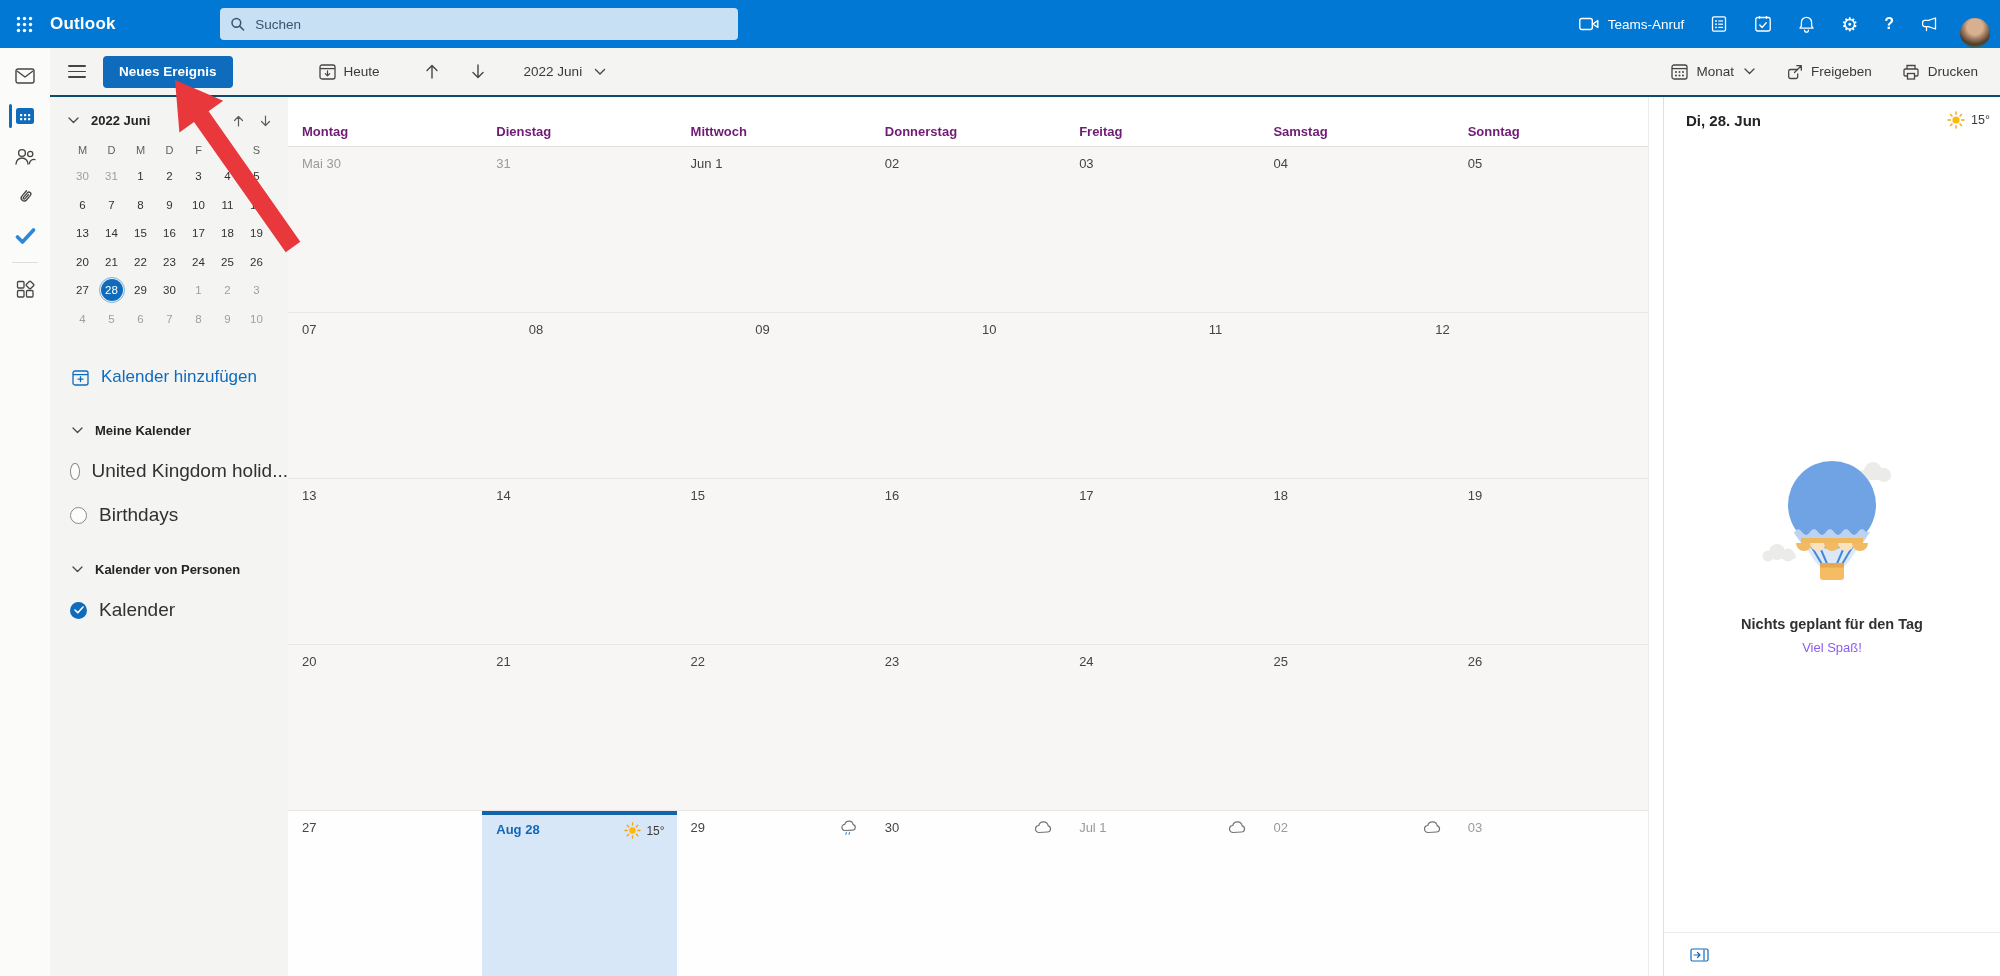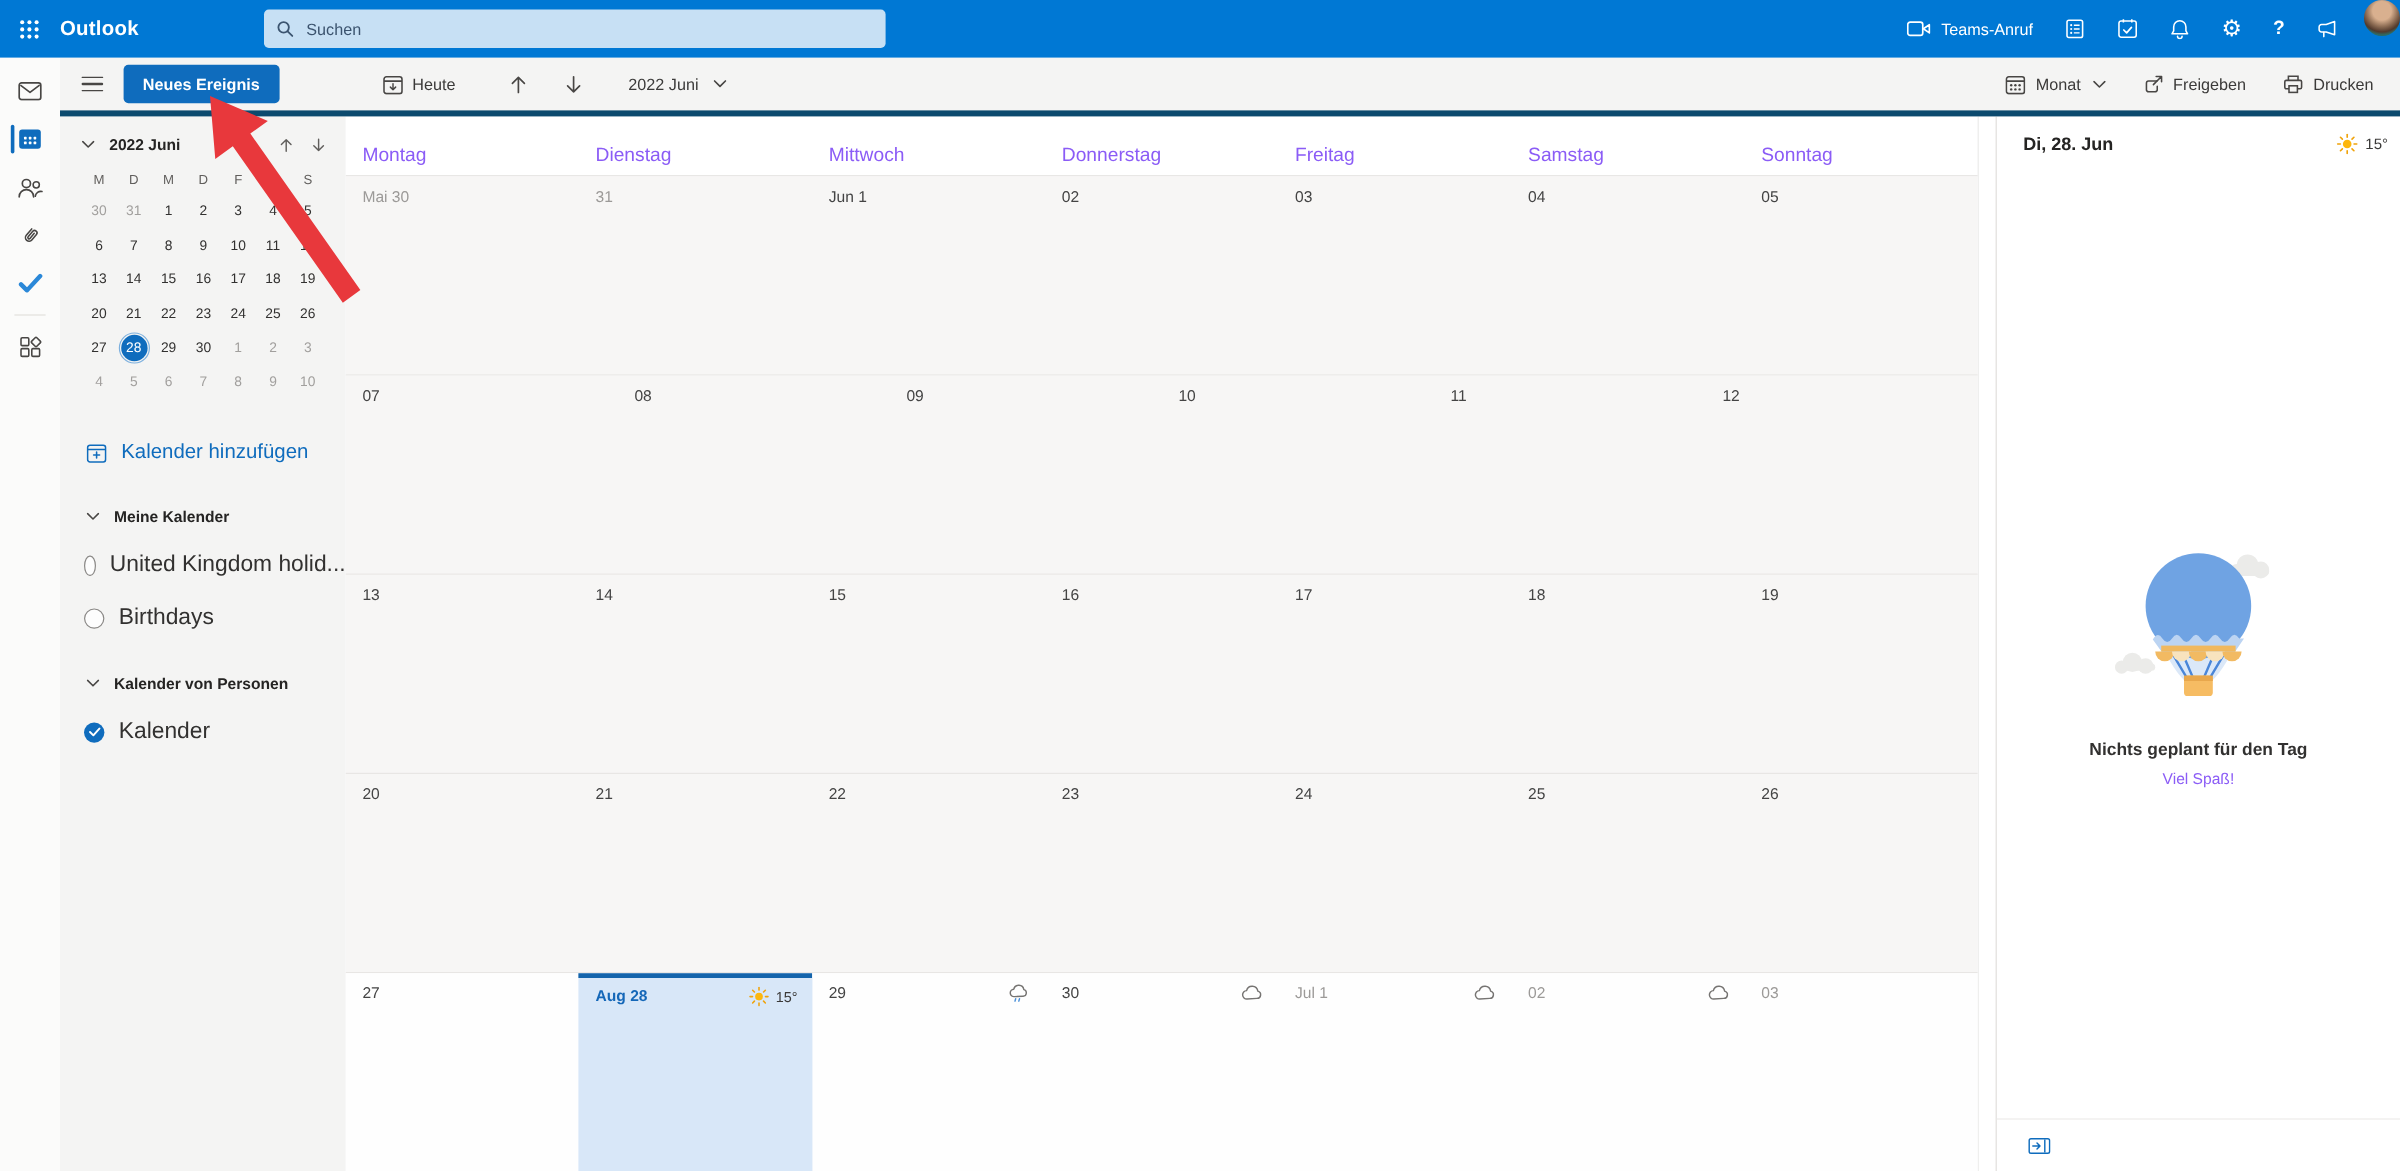--- a/index.html
+++ b/index.html
@@ -6,29 +6,29 @@
   html,body { width:2000px; height:976px; overflow:hidden; }
   body { font-family:"Liberation Sans", sans-serif; position:relative; background:#fff; color:#323130; }
 
   
   .topbar { position:absolute; left:0; top:0; width:2000px; height:48px; background:#0078d4; display:flex; align-items:center; z-index:5; }
   .waffle { width:48px; height:48px; display:flex; align-items:center; justify-content:center; cursor:pointer; }
   .applogo { color:#fff; font-size:17px; font-weight:700; letter-spacing:.2px; margin-left:2px; }
   .searchbox { position:absolute; left:220px; top:8px; width:518px; height:32px; background:#c7e0f4; border:none; border-radius:4px; display:flex; align-items:center; padding:0 10px; }
   .searchbox input { border:none; background:transparent; outline:none; font-family:inherit; font-size:13.5px; color:#30445c; width:100%; margin-left:10px; }
   .searchbox input::placeholder { color:#3b536e; opacity:1; }
-  .topbar-right { margin-left:auto; display:flex; align-items:flex-start; gap:0; }
+  .topbar-right { margin-left:auto; display:flex; align-items:flex-end; gap:0; padding-right:10px; }
   .tb-item { display:flex; align-items:center; color:#fff; padding:0 13px; height:48px; cursor:pointer; }
   .tb-item .lbl { font-size:13.5px; margin-left:9px; }
   .tb-glyph { font-size:19px; line-height:1; color:#fff; }
   .avatar { width:30px; height:30px; border-radius:50%; margin-left:8px;
             background: radial-gradient(circle at 50% 30%, #d9b08f 0 30%, #8a6a52 52%, #51392c 68%, #2e6b63 78%, #1f4a46 100%); }
 
   
-  .toolbar { position:absolute; left:50px; top:48px; width:1950px; height:49px; background:#f4f4f3; border-bottom:5px solid #0c4a6e; display:flex; align-items:center; z-index:2; }
+  .toolbar { position:absolute; left:50px; top:48px; width:1950px; height:49px; background:#f4f4f3; border-bottom:2px solid #0c4a6e; display:flex; align-items:center; z-index:2; }
   .hamburger { width:18px; height:13px; margin-left:18px; display:flex; flex-direction:column; justify-content:space-between; cursor:pointer; }
   .hamburger span { display:block; height:1.8px; background:#484644; border-radius:1px; }
   .btn-primary { margin-left:17px; height:32px; padding:0 16px; background:#0f6cbd; color:#fff; border:none; border-radius:4px; font-family:inherit; font-size:13.5px; font-weight:700; cursor:pointer; }
   .tbgroup { display:flex; align-items:center; color:#3b3a39; font-size:13.5px; cursor:pointer; }
   .tbgroup svg { flex:0 0 auto; }
   .tbgroup .t { margin-left:8px; }
   .nav-arrow { margin-left:44px; cursor:pointer; display:flex; }
   .period { margin-left:38px; font-size:13.5px; color:#3b3a39; cursor:pointer; display:flex; align-items:center; }
   .period svg { margin-left:12px; }
   .toolbar-right { margin-left:auto; display:flex; align-items:center; padding-right:22px; gap:30px; }
@@ -58,21 +58,21 @@
   .sp-section .t { margin-left:12px; font-size:13px; font-weight:700; color:#252423; }
   .sp-item { margin:22px 0 0 20px; display:flex; align-items:center; cursor:pointer; }
   .sp-item .t { margin-left:12px; font-size:19px; color:#323130; white-space:nowrap; }
   .radio { width:17px; height:17px; border-radius:50%; border:1px solid #8a8886; background:#fdfdfd; }
   .radio.checked { border:none; background:#0f6cbd; display:flex; align-items:center; justify-content:center; }
 
   
   .main { position:absolute; left:288px; top:97px; width:1375px; height:879px; background:#fff; }
   .grid-wrap { position:absolute; left:0; top:0; right:14px; bottom:0; border-right:1px solid #ececea; display:flex; flex-direction:column; }
   .weekday-row { height:50px; display:flex; align-items:flex-end; border-bottom:1px solid #e3e1df; }
-  .weekday { flex:1; font-size:16px; color:#8b5cf6; padding:0 0 7px 14px; }
+  .weekday { flex:1; font-size:13px; color:#701a75; padding:0 0 7px 14px;font-weight:bold; }
   .weeks { flex:1; display:flex; flex-direction:column;justify-content:flex-end; }
   .week-row { flex:1; display:flex; background:#f7f6f5; border-bottom:1px solid #e8e6e4; }
   .week-row:last-child { border-bottom:none; }
   .week-row.current { background:#fefefe; }
   .day-cell { flex:1; padding:8px 12px 0 14px; display:flex; align-items:flex-start; justify-content:space-between; font-size:13px; color:#444; cursor:pointer; }
   .day-cell .dl { line-height:17px; }
   .day-cell.out .dl { color:#9c9a98; }
   .day-cell.sel { background:#d8e7f8; box-shadow:inset 0 4px 0 #1464ab; padding-top:10px; }
   .day-cell.sel .dl { color:#1467b8; font-weight:700; }
   .wx { display:flex; align-items:center; gap:5px; margin-top:1px; }

